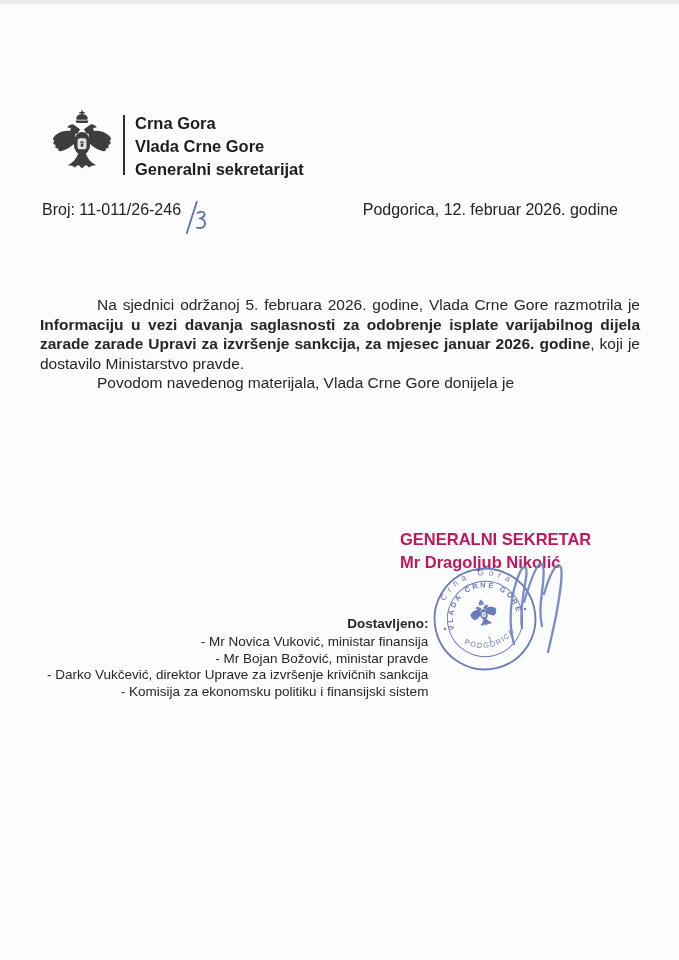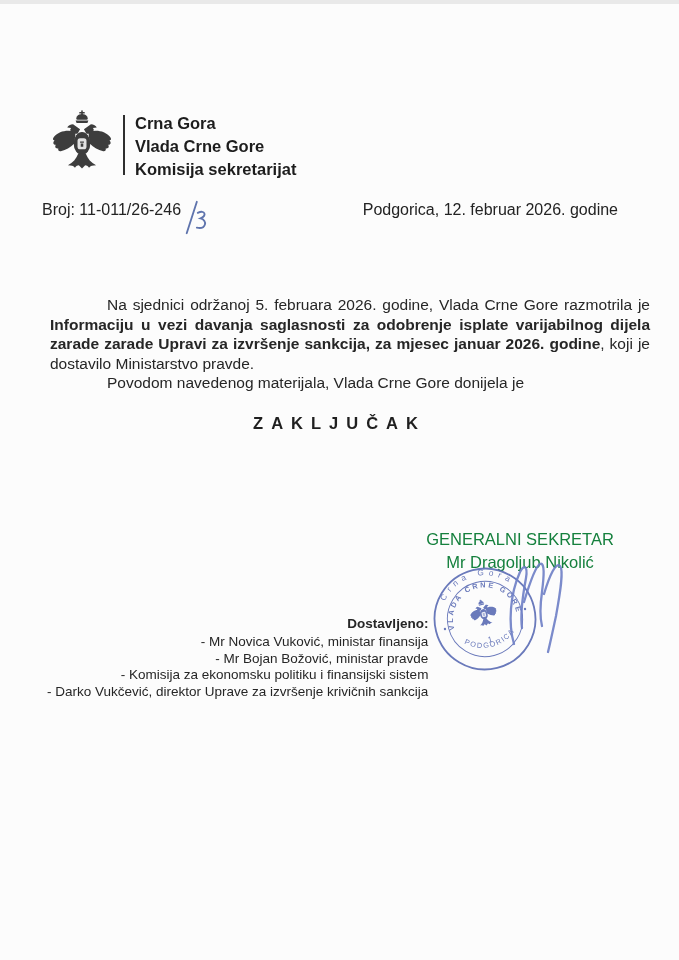--- a/index.html
+++ b/index.html
@@ -13,29 +13,29 @@
   .header{position:absolute;left:50px;top:106px;display:flex;align-items:flex-start;}
   .emblem{width:64px;height:72px;color:#3d3d3d;flex:0 0 auto;}
   .divider{width:2px;height:60px;background:#2e2e2e;margin:5px 10px 0 9px;}
   .org{padding-top:2px;}
   .org div{font-weight:700;font-size:16.5px;line-height:23px;color:#1d1d1d;white-space:nowrap;}
   
   .ref{position:absolute;left:42px;top:197px;width:576px;display:flex;justify-content:space-between;font-size:16px;color:#232323;}
   .ref-left{display:flex;align-items:flex-start;}
   .hand-mark{width:24px;height:37px;margin-left:2px;vertical-align:-14px;position:relative;top:-2px;}
   
-  .bodyblock{position:absolute;left:50px;width:600px;font-size:15.5px;line-height:19.6px;text-align:justify;color:#262626;}
+  .bodyblock{position:absolute;left:40px;width:600px;font-size:15.5px;line-height:19.6px;text-align:justify;color:#262626;}
   .bodyblock p{margin:0;text-indent:57px;}
   .b1{top:291px;}
   .b2{top:452px;}
   .zak{position:absolute;left:0;top:410px;width:679px;text-align:center;font-weight:700;
        font-size:16.5px;letter-spacing:8px;color:#1f1f1f;}
   
-  .sig{position:absolute;left:400px;top:524px;width:240px;text-align:center;font-weight:400;
-       font-size:16.5px;line-height:23px;color:#15803d;}
+  .sig{position:absolute;left:400px;top:524px;width:240px;font-weight:700;
+       font-size:16.5px;line-height:23px;color:#be185d;}
   
   .stamp{position:absolute;left:430px;top:560px;width:110px;height:110px;
          transform:rotate(-14deg);opacity:.9;color:#5b6cb4;}
   .scrawl{position:absolute;left:502px;top:552px;width:66px;height:100px;opacity:.9;}
   
   .dist{position:absolute;left:47px;top:612px;font-size:13.5px;line-height:16.8px;color:#262626;text-align:right;}
   .dist-heading{font-weight:700;margin-left:9px;margin-bottom:1px;}
   .hidden-defs{position:absolute;width:0;height:0;overflow:hidden;}
 </style>
 </head>
@@ -62,41 +62,40 @@
 <div class="page">
 
   <div class="header">
     <svg class="emblem" viewBox="0 0 100 112">
       <use href="#eagle"></use>
     </svg>
     <div class="divider"></div>
     <div class="org">
       <div>Crna Gora</div>
       <div>Vlada Crne Gore</div>
-      <div>Komisija sekretarijat</div>
+      <div>Generalni sekretarijat</div>
     </div>
   </div>
 
   <div class="ref">
     <span class="ref-left">
       <span>Broj: 11-011/26-246</span>
       <svg class="hand-mark" viewBox="0 0 26 40" fill="none" stroke="#5f74ad" stroke-width="2" stroke-linecap="round">
         <path d="M15 3 L4 37"></path>
         <path d="M16 15 C24 11 26 18 19 21 C27 23 25 33 15 31"></path>
       </svg>
     </span>
     <span>Podgorica, 12. februar 2026. godine</span>
   </div>
 
   <div class="bodyblock b1">
     <p><span>Na sjednici održanoj 5. februara 2026. godine, Vlada Crne Gore razmotrila je </span><b>Informaciju u vezi davanja saglasnosti za odobrenje isplate varijabilnog dijela zarade zarade Upravi za izvršenje sankcija, za mjesec januar 2026. godine</b><span>, koji je dostavilo Ministarstvo pravde.</span></p>
     <p>Povodom navedenog materijala, Vlada Crne Gore donijela je</p>
   </div>
 
-  <div class="zak">ZAKLJUČAK</div>
 
 
   <div class="sig">
     <div>GENERALNI SEKRETAR</div>
     <div>Mr Dragoljub Nikolić</div>
   </div>
 
   <svg class="stamp" viewBox="0 0 120 120">
     <g fill="none" stroke="currentColor">
       <circle cx="60" cy="60" r="55" stroke-width="2"></circle>
@@ -125,17 +124,17 @@
   <svg class="scrawl" viewBox="0 0 66 100" fill="none" stroke="#6e7fc6" stroke-width="2.3" stroke-linecap="round">
     <path d="M12 88 C6 68 8 38 18 16 C22 8 26 10 24 22 C21 38 18 58 20 72"></path>
     <path d="M22 46 C28 26 34 10 38 8 C43 6 42 20 40 36 C38 50 38 62 40 70"></path>
     <path d="M42 38 C48 18 54 6 58 10 C62 14 58 38 54 60 C51 74 48 88 46 96"></path>
   </svg>
 
   <div class="dist">
     <div class="dist-heading">Dostavljeno:</div>
     <div>- Mr Novica Vuković, ministar finansija</div>
     <div>- Mr Bojan Božović, ministar pravde</div>
+    <div>- Darko Vukčević, direktor Uprave za izvršenje krivičnih sankcija</div>
     <div>- Komisija za ekonomsku politiku i finansijski sistem</div>
-    <div>- Darko Vukčević, direktor Uprave za izvršenje krivičnih sankcija</div>
   </div>
 
 </div>
 
 </body></html>

